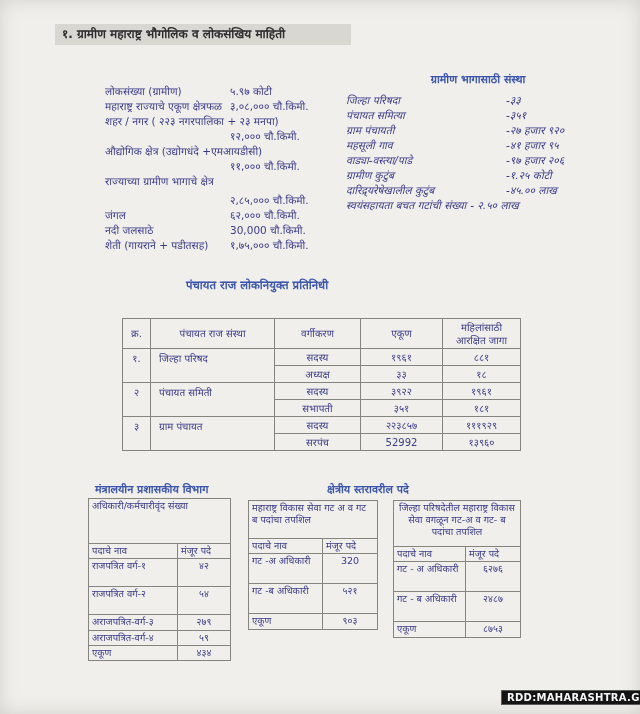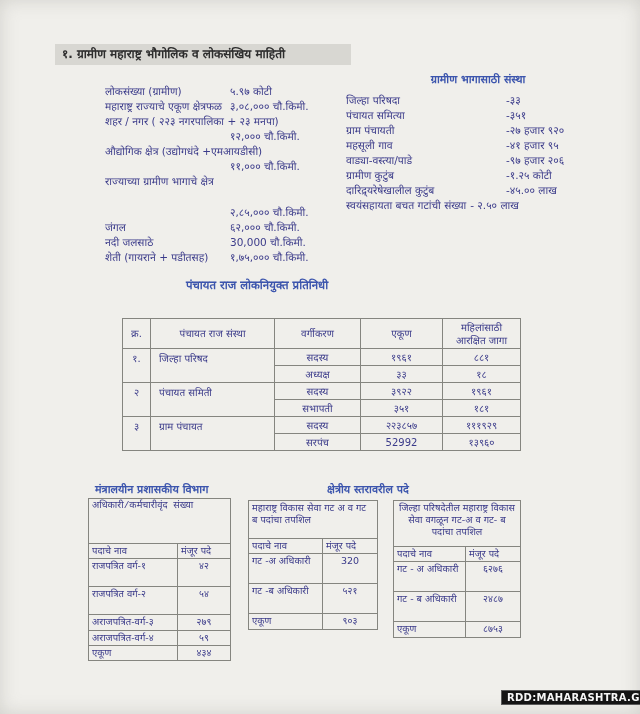--- a/index.html
+++ b/index.html
@@ -19,33 +19,33 @@
     position:relative;width:640px;height:714px;overflow:hidden;
     background:var(--page-bg);
     box-shadow:inset 0 0 18px rgba(120,118,110,.25);
     color:var(--ink);
   }
   
   .title-strip{
     position:absolute;left:55px;top:24px;width:296px;height:21px;
     background:var(--strip);
     color:#2d2d2d;font-weight:bold;font-size:12px;line-height:21px;
-    padding-left:7px;white-space:nowrap;margin-top:20px;
+    padding-left:7px;white-space:nowrap;
   }
   
   .geo{position:absolute;left:105px;top:84px;width:256px;font-size:10.5px;}
   .geo-row{display:flex;line-height:15px;}
   .geo-row .glabel{width:125px;flex:0 0 125px;white-space:nowrap;}
   .geo-row.full .glabel{width:auto;flex:0 0 auto;white-space:nowrap;}
   .geo-row .gvalue{white-space:nowrap;}
-  .geo-row.gap{margin-top:16px;}
+  .geo-row.gap{margin-top:4px;}
   
   .inst{position:absolute;left:346px;top:71px;width:264px;font-size:10.5px;}
   .inst-title{font-weight:bold;color:var(--head-blue);text-align:center;font-size:11px;margin-bottom:7px;}
-  .inst-row{display:flex;line-height:15px;}
+  .inst-row{display:flex;line-height:15px;font-style:italic;}
   .inst-row .ilabel{width:160px;flex:0 0 160px;white-space:nowrap;}
   .inst-row .ivalue{white-space:nowrap;}
   .inst-row.inline .ilabel{width:auto;flex:0 0 auto;margin-right:4px;}
   
   .sec-title{position:absolute;font-weight:bold;color:var(--head-blue);font-size:11.5px;white-space:nowrap;}
   .sec-title.pri{left:186px;top:277px;}
   .sec-title.ministry{left:95px;top:481px;font-size:11px;text-align:center;}
   .sec-title.field{left:327px;top:481px;font-size:11px;}
   
   table{border-collapse:collapse;color:var(--ink);padding-left:16px;}
@@ -60,21 +60,21 @@
   .mini{position:absolute;font-size:9.5px;table-layout:fixed;}
   .mini td,.mini th{padding:1px 3px;vertical-align:top;line-height:12px;}
   .mini th{text-align:left;white-space:nowrap;}
   .mini td.val{text-align:center;}
   .mini .caption-cell{vertical-align:top;}
   .t-ministry{left:88px;top:498px;width:142px;}
   .t-field1{left:248px;top:500px;width:129px;}
   .t-field2{left:393px;top:500px;width:127px;}
   .t-field1 .caption-cell{text-align:left;}
   .t-field2 .caption-cell{text-align:center;}
-  .h45{height:45px;font-family:Liberation Mono, monospace;} .h38{height:38px;} .h46{height:46px;}
+  .h45{height:45px;} .h38{height:38px;} .h46{height:46px;}
   .h15{height:15px;} .h28{height:28px;} .h30{height:30px;} .h16{height:16px;}
   
   .badge{
     position:absolute;left:501px;top:690px;
     background:#141414;color:#f7f7f7;border:1px solid #5a5a5a;
     font-size:10px;font-weight:bold;letter-spacing:.3px;
     padding:1px 5px;white-space:nowrap;
   }
 </style>
 </head>

